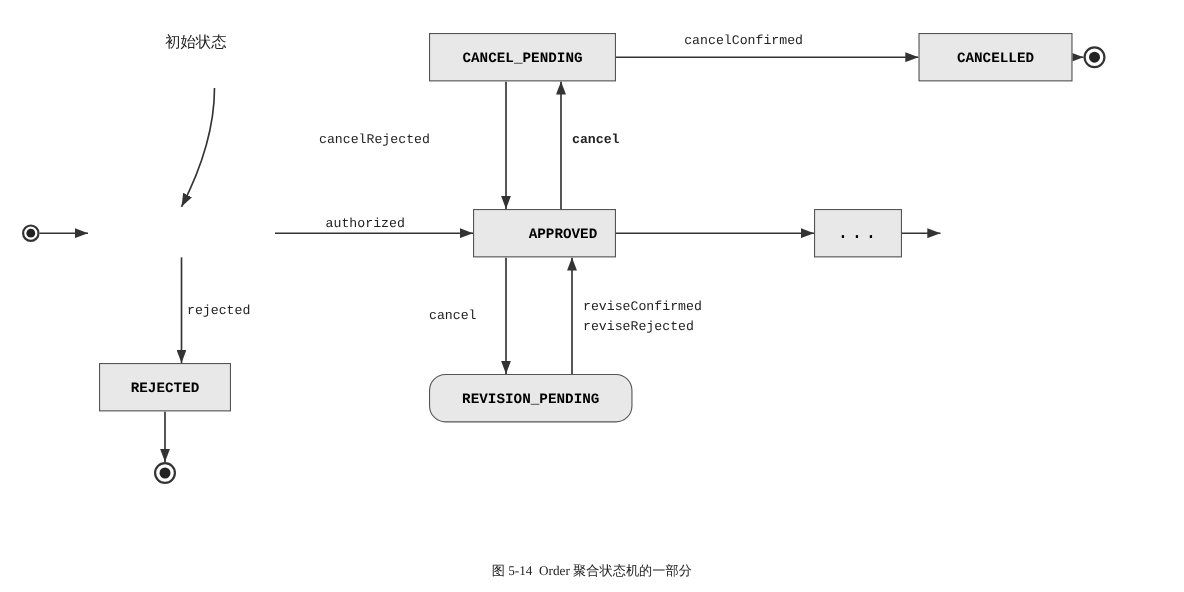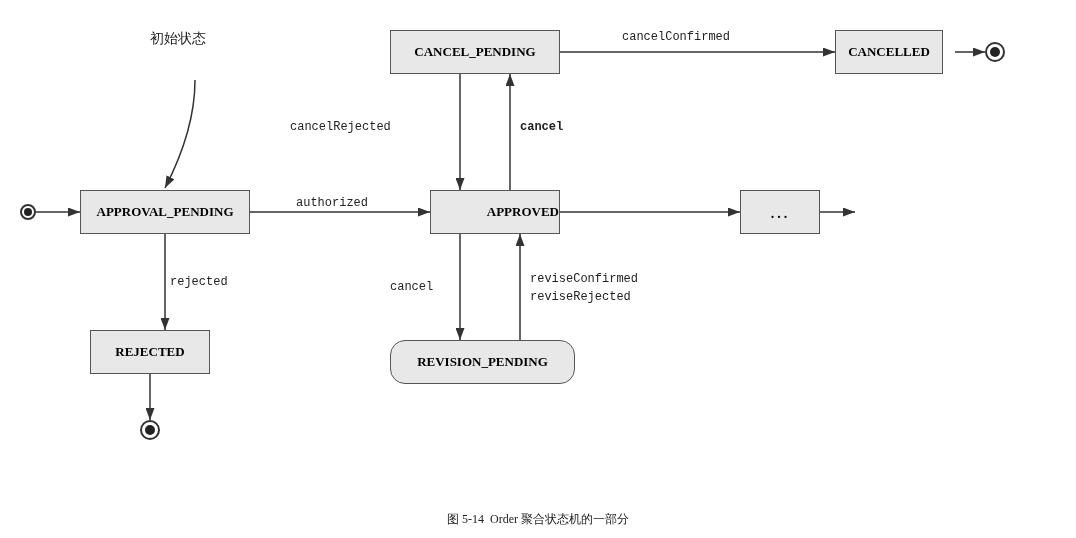--- a/index.html
+++ b/index.html
@@ -18,24 +18,24 @@
       height: 490px;
     }
     .state-box {
       position: absolute;
       border: 1.5px solid #555;
       background: #e8e8e8;
       display: flex;
       align-items: center;
       justify-content: center;
       text-align: center;
-      font-family: Liberation Serif, serif;
+      font-family: Liberation Mono, monospace;
       font-size: 13px;
       font-weight: bold;
-      padding: 4px 0;
+      padding: 4px 16px;
     }
     .state-box.ellipsis {
       font-size: 18px;
       font-weight: normal;
       letter-spacing: 2px;
     }
     .label {
       position: absolute;
       font-family: 'Courier New', Courier, monospace;
       font-size: 12px;
@@ -122,33 +122,30 @@
   </svg>
 
   <div style="position:absolute; left:150px; top:30px; font-family:'Courier New',Courier,monospace; font-size:14px; color:#222; font-family:SimSun,'宋体',serif;">
     初始状态
   </div>
 
   <div style="position:absolute; left:20px; top:204px; width:16px; height:16px; border-radius:50%; border:2px solid #333; background:#fff; display:flex; align-items:center; justify-content:center;">
     <div style="width:8px; height:8px; border-radius:50%; background:#222;"></div>
   </div>
 
-  <div class="state-box" style="left:80px; top:190px; width:170px; height:44px;">
-    <span>APPROVAL_PENDING</span>
-  </div>
 
   <div class="state-box" style="left:430px; top:190px; width:130px; height:44px;justify-content:flex-end;">
     <span>APPROVED</span>
   </div>
 
   <div class="state-box" style="left:390px; top:30px; width:170px; height:44px;">
     <span>CANCEL_PENDING</span>
   </div>
 
-  <div class="state-box" style="left:835px; top:30px; width:108px; height:44px;">
+  <div class="state-box" style="left:835px; top:30px; width:140px; height:44px;">
     <span>CANCELLED</span>
   </div>
 
   <div class="state-box" style="left:90px; top:330px; width:120px; height:44px;">
     <span>REJECTED</span>
   </div>
 
   <div class="state-box" style="left:390px; top:340px; width:185px; height:44px;border-radius:15px;">
     <span>REVISION_PENDING</span>
   </div>

